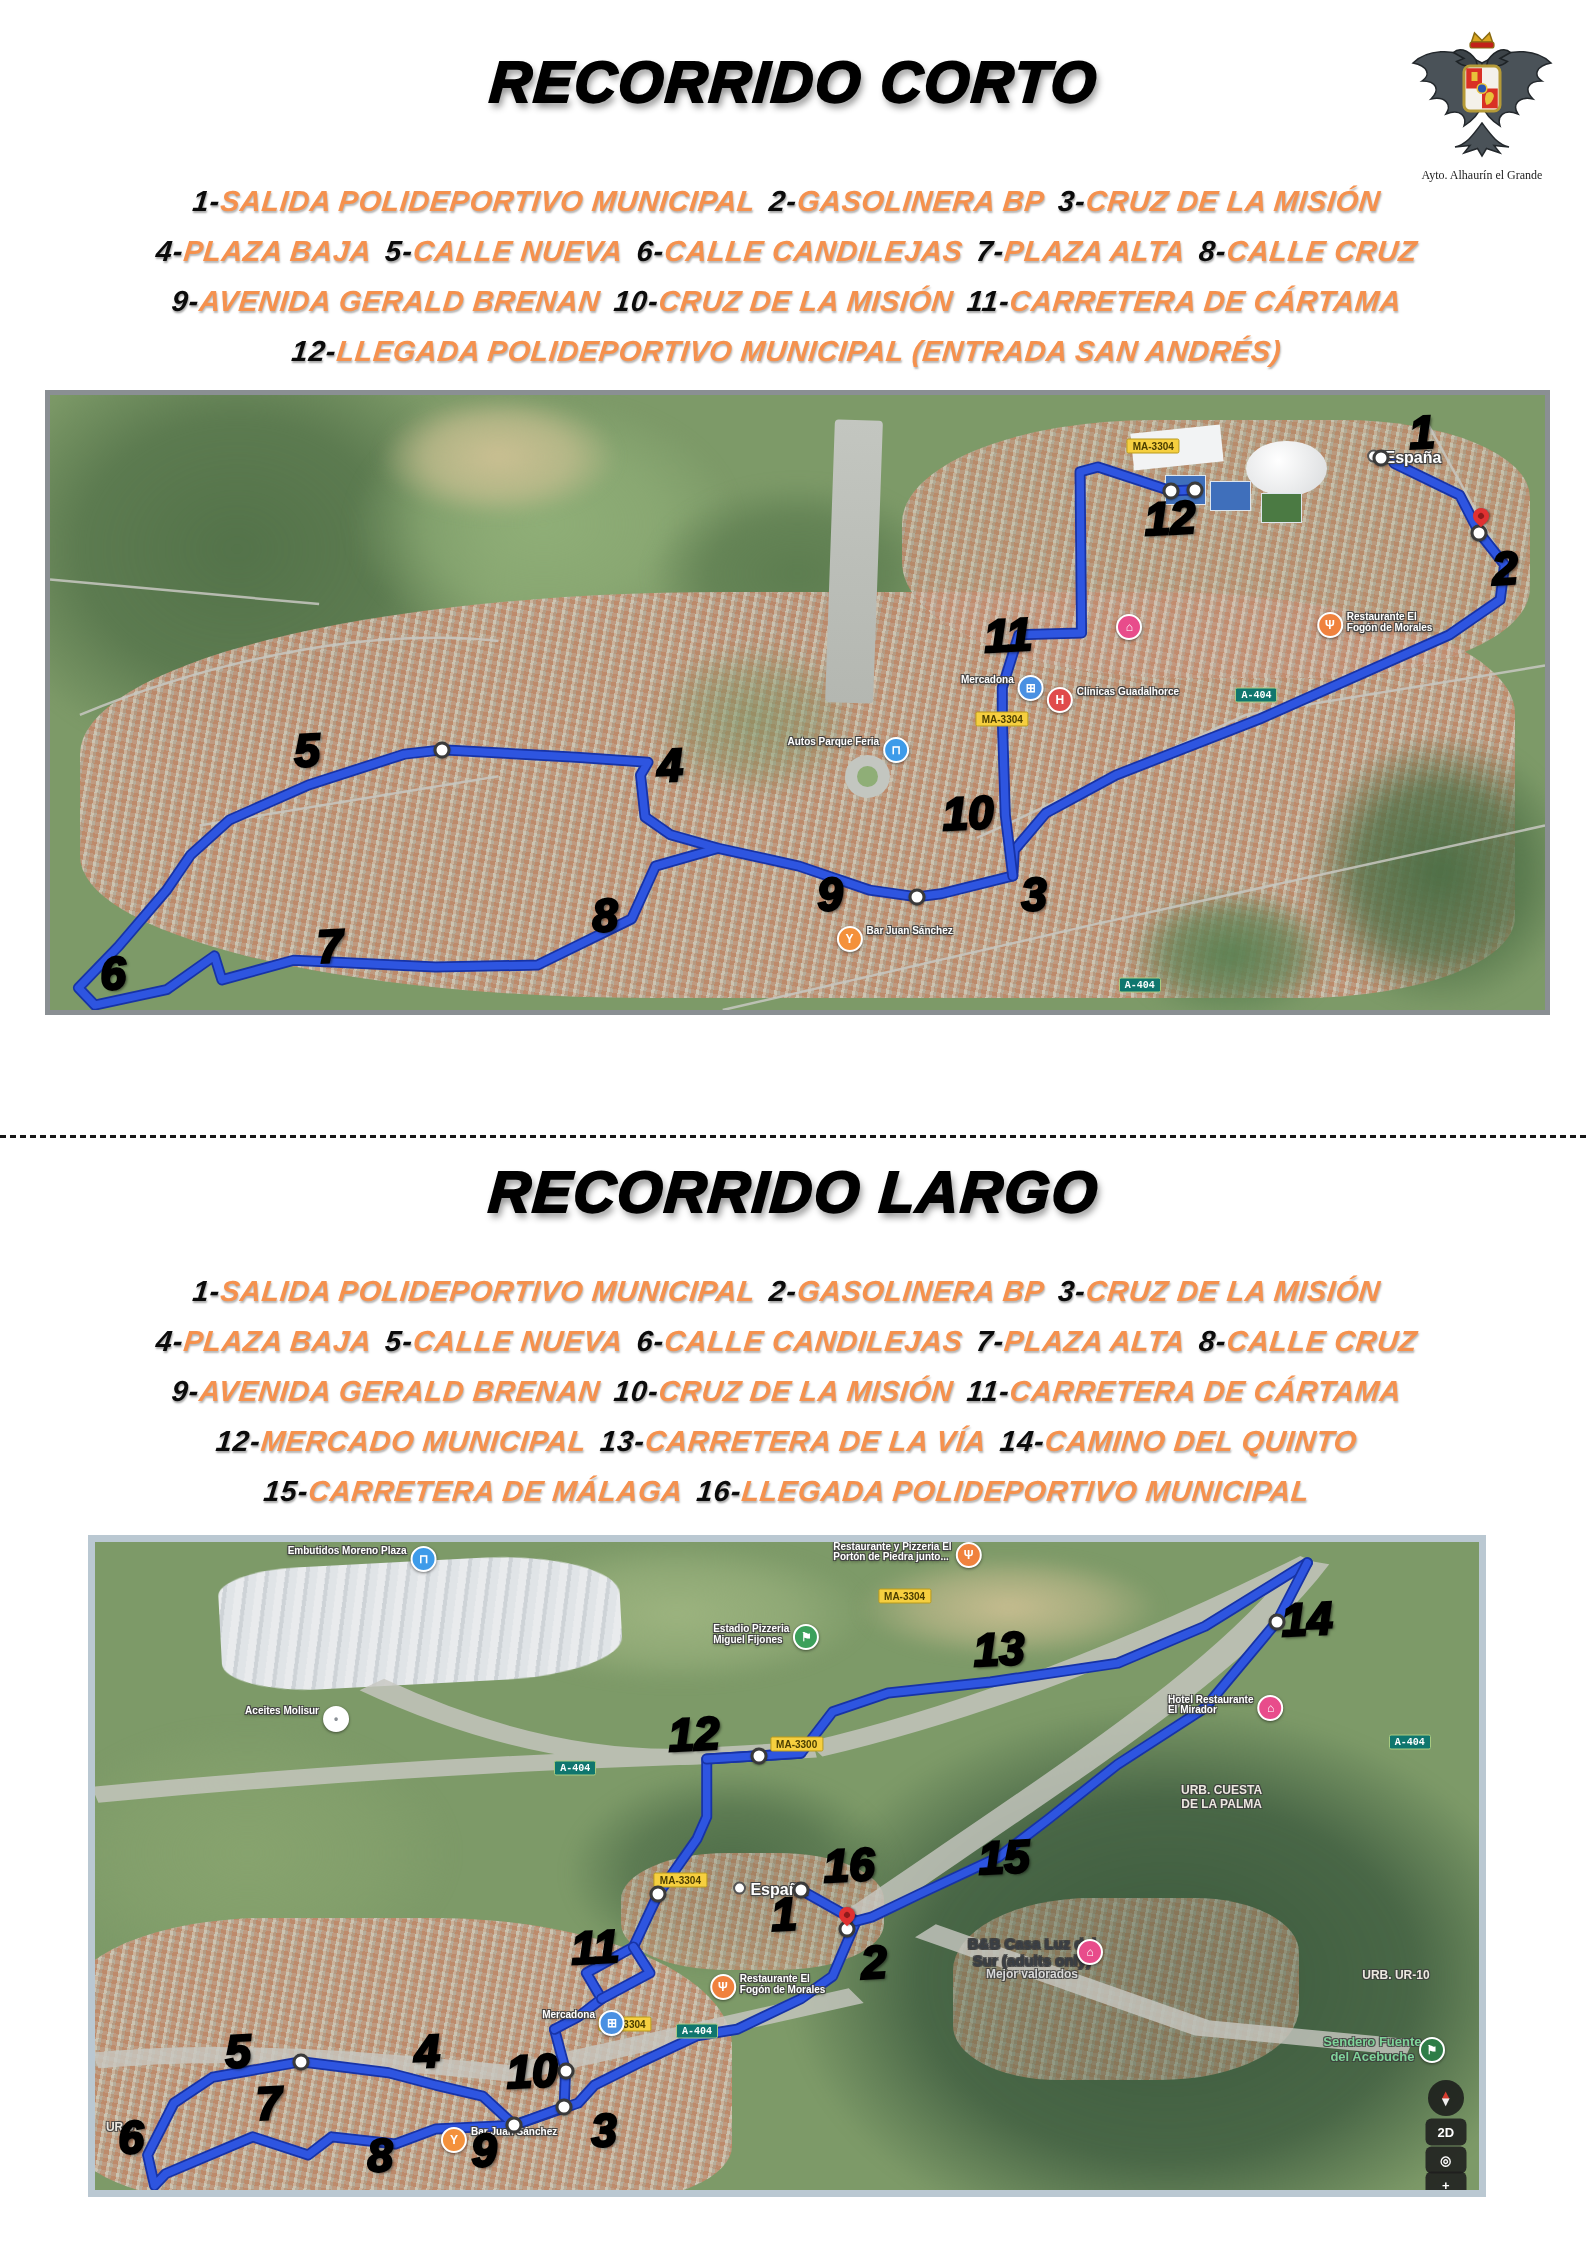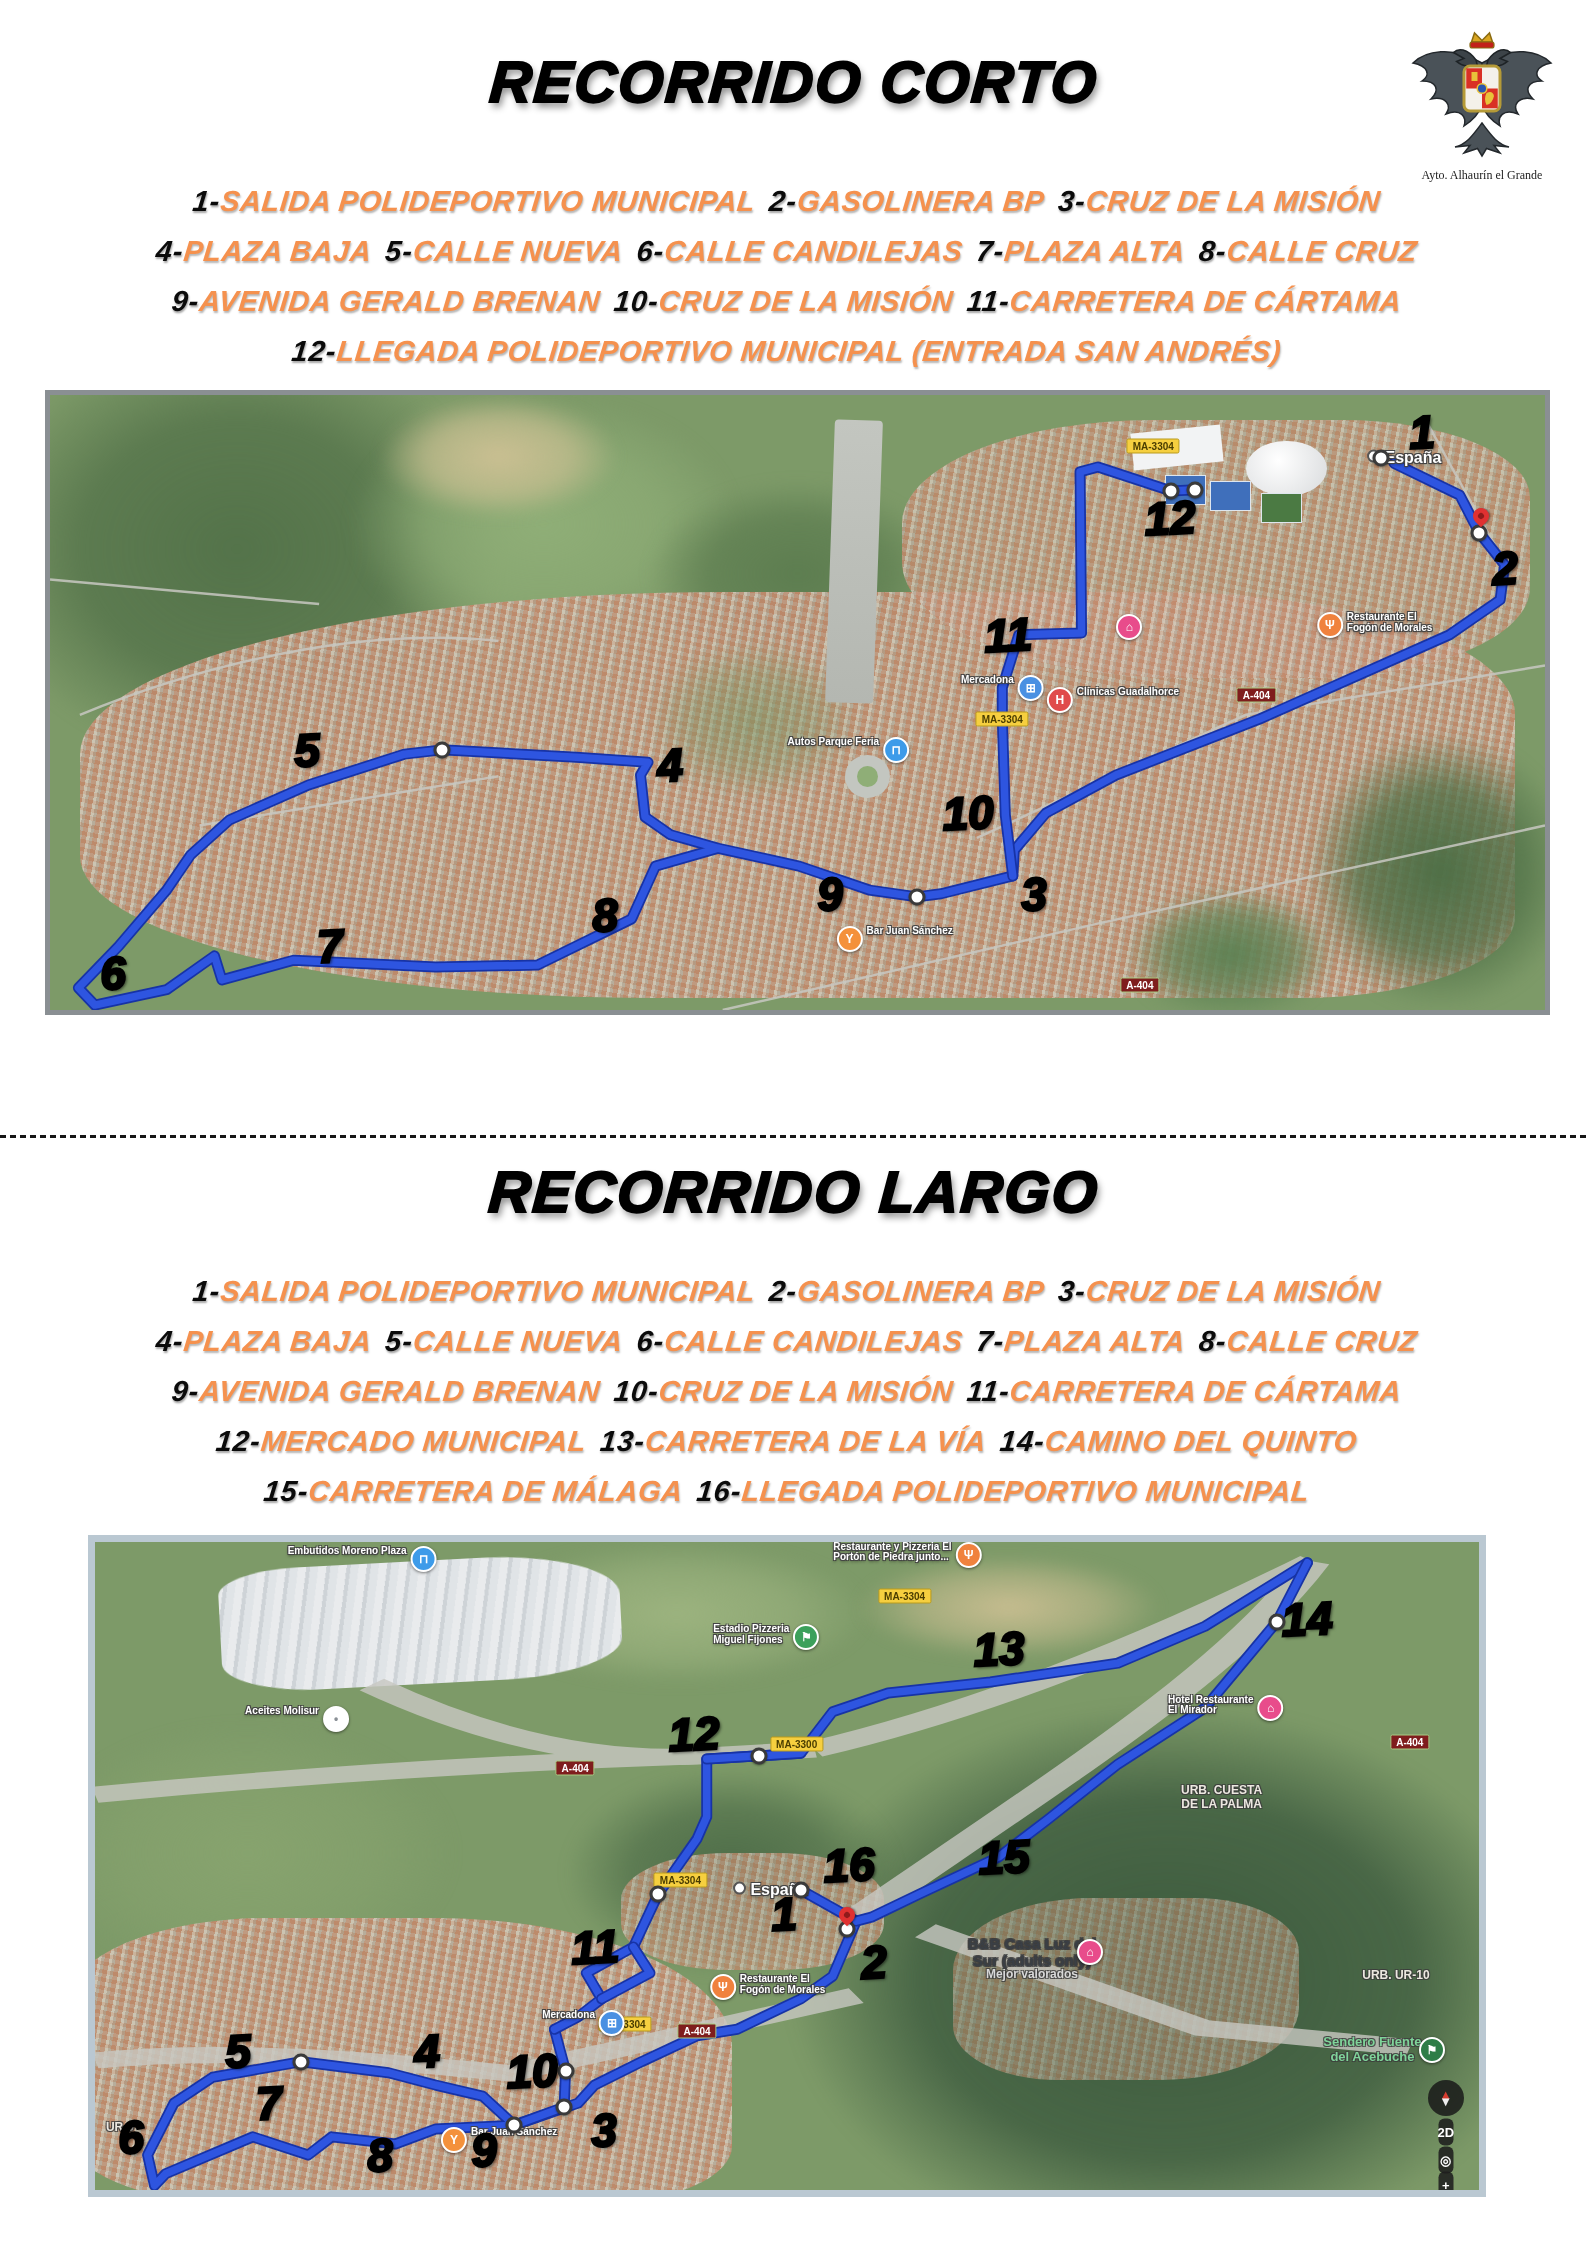--- a/index.html
+++ b/index.html
@@ -72,33 +72,33 @@
   .poi-text{font-size:10px;font-weight:700;color:#fff;line-height:1.05;text-align:left;
     text-shadow:-1px -1px 0 #444,1px -1px 0 #444,-1px 1px 0 #444,1px 1px 0 #444,0 2px 3px rgba(0,0,0,.5);}
   .maptext{position:absolute;transform:translate(-50%,-50%);font-weight:700;line-height:1.15;
     text-align:center;white-space:pre-line;z-index:19;
     text-shadow:-1px -1px 0 rgba(60,60,60,.8),1px -1px 0 rgba(60,60,60,.8),-1px 1px 0 rgba(60,60,60,.8),1px 1px 0 rgba(60,60,60,.8);}
 
   
   .badge{position:absolute;transform:translate(-50%,-50%);font-size:10px;font-weight:700;
     padding:1px 5px;border-radius:2px;z-index:18;white-space:nowrap;}
   .badge.yellow{background:#F6CF3F;border:1.5px solid #b99a1d;color:#4a3d00;}
-  .badge.green{background:#7f1d1d;border:1.5px solid #a9cb82;color:#fff;}
+  .badge.green{background:#0f766e;border:1.5px solid #a9cb82;color:#fff;font-family:Liberation Mono, monospace;}
 
   
   .pin{position:absolute;width:16px;height:16px;background:#E03131;
     border-radius:50% 50% 50% 0;transform:translate(-50%,-100%) rotate(-45deg);
     z-index:25;box-shadow:1px 1px 2px rgba(0,0,0,.4);}
   .pin::after{content:"";position:absolute;left:5px;top:5px;width:6px;height:6px;
     border-radius:50%;background:#8f1b1b;}
 
   
   .ctrl{position:absolute;transform:translate(-50%,-50%);z-index:40;
     background:rgba(30,30,30,.88);color:#fff;border-radius:6px;
-    width:15px;height:27px;display:flex;align-items:center;justify-content:center;
+    width:41px;height:27px;display:flex;align-items:center;justify-content:center;
     font-size:13px;font-weight:700;cursor:pointer;}
   .ctrl.compass{width:36px;height:36px;border-radius:50%;background:rgba(25,25,25,.85);
     flex-direction:column;line-height:.55;}
   .needle-n{color:#d63c2f;font-size:13px;}
   .needle-s{color:#eee;font-size:13px;}
 </style>
 </head>
 <body>
 
 <div class="big-title" id="title-short">RECORRIDO CORTO</div>

